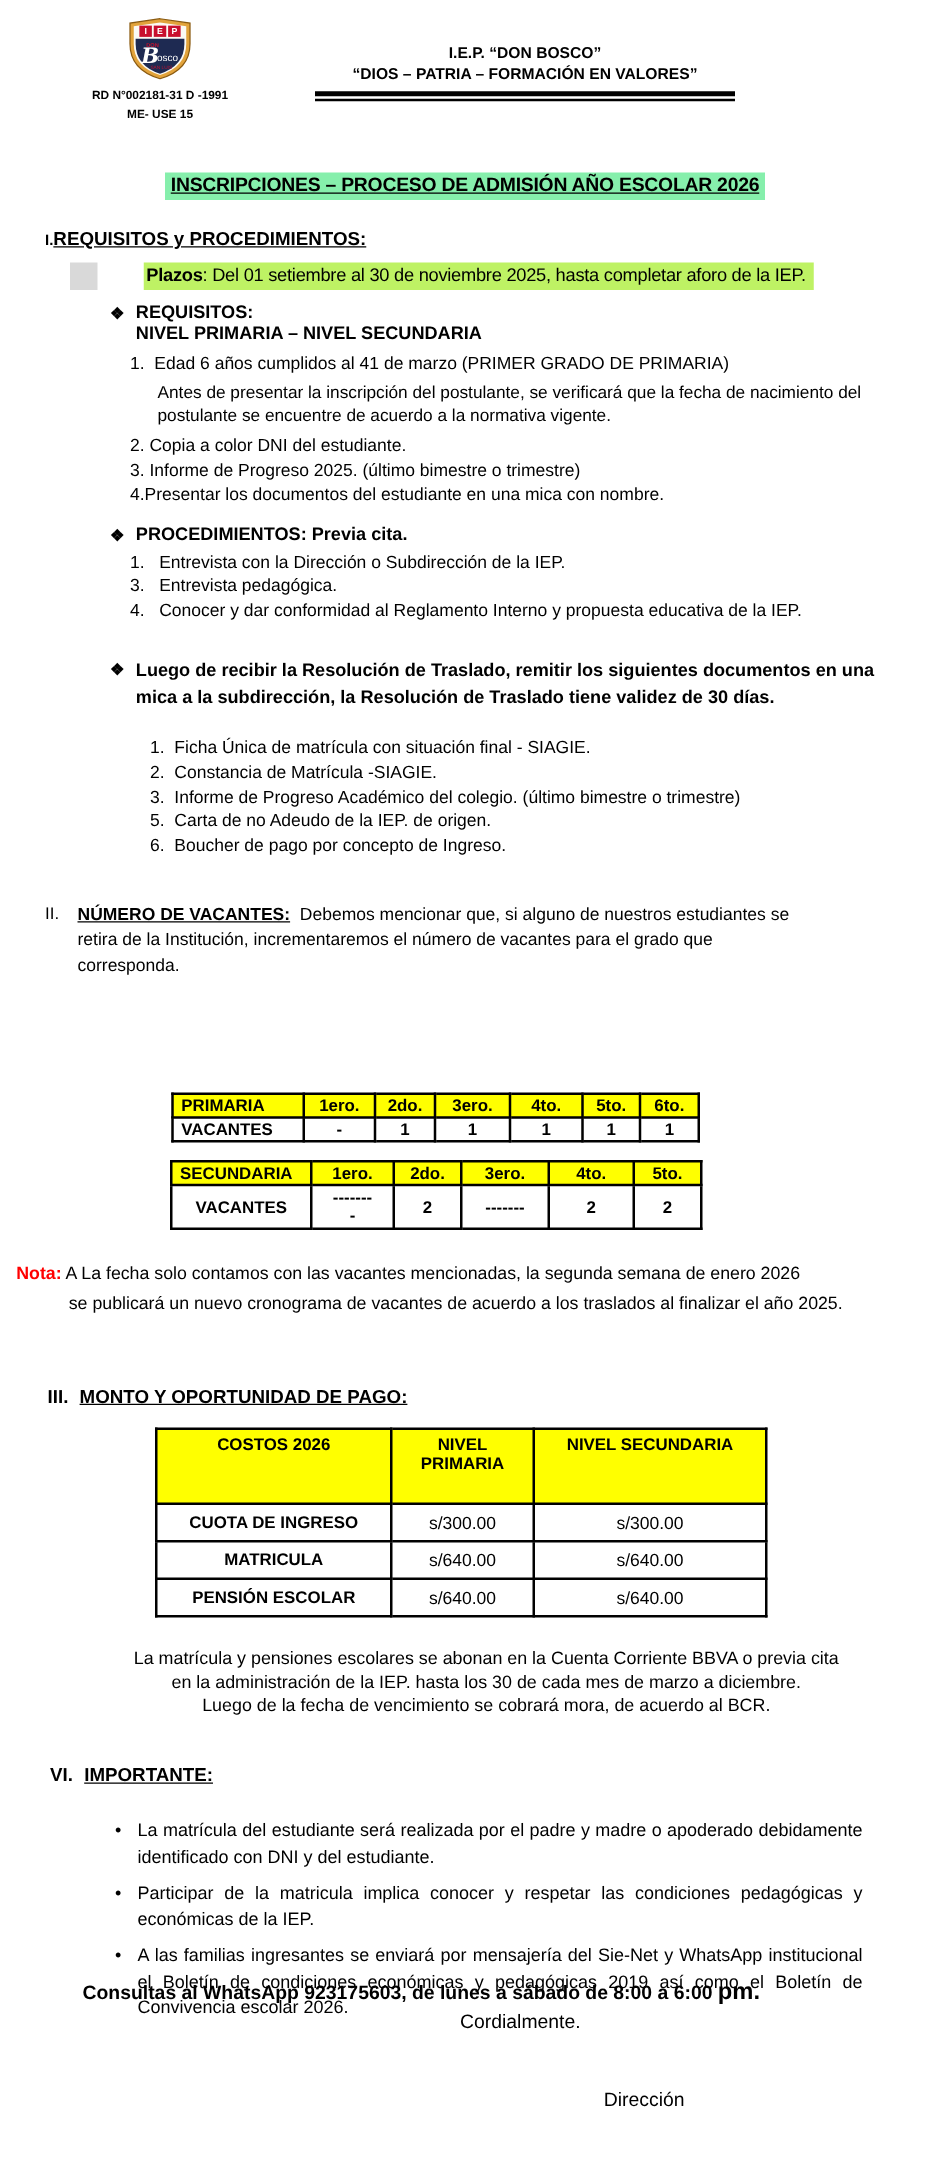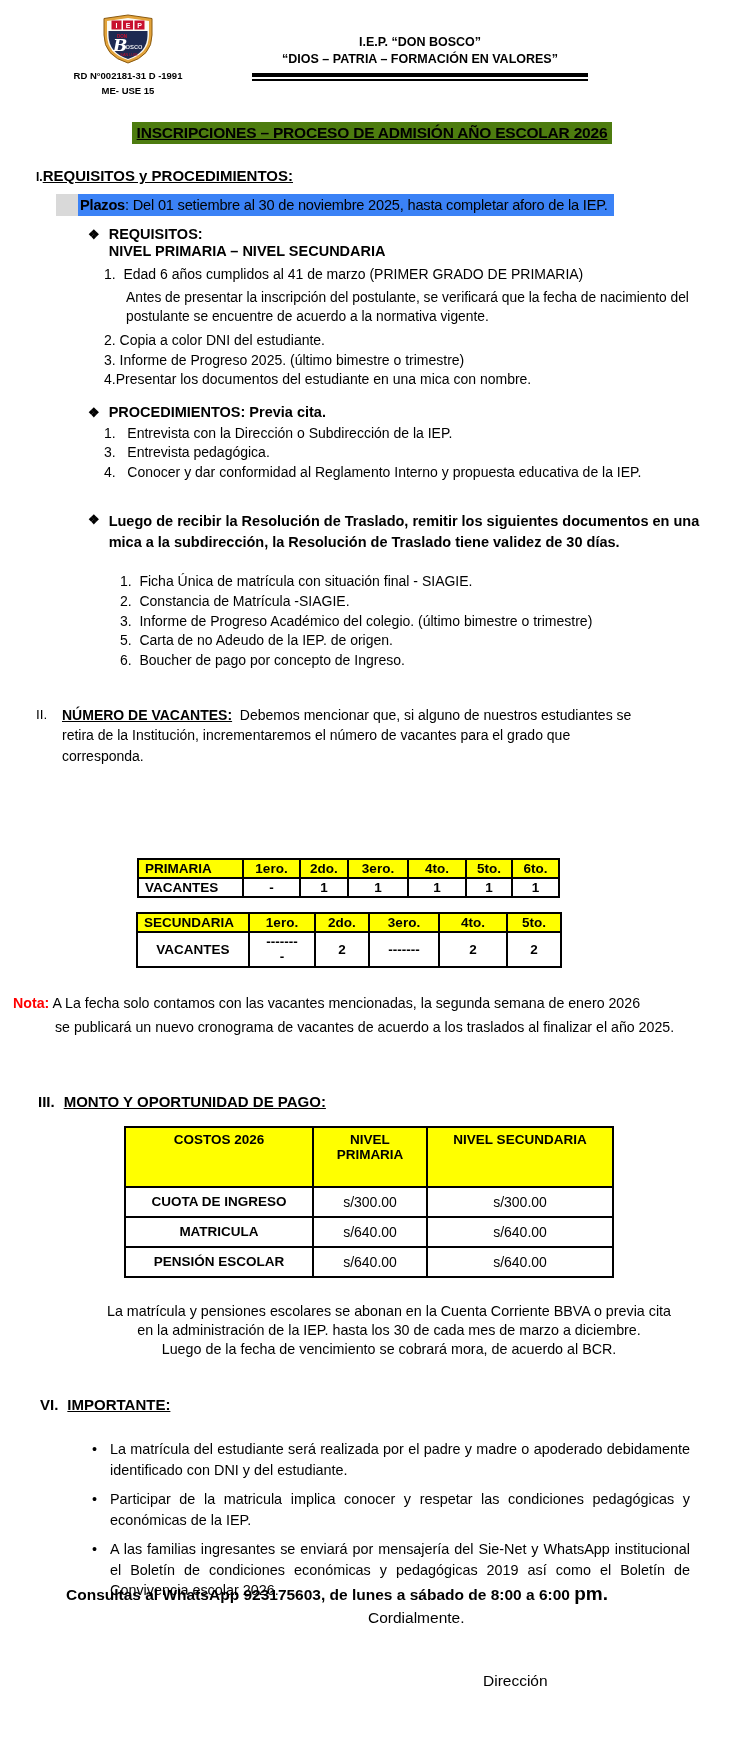--- a/index.html
+++ b/index.html
@@ -12,34 +12,34 @@
   
   .hdr{position:relative;height:112px;}
   .logo-block{position:absolute;left:58px;top:14px;width:140px;text-align:center;}
   .logo-sub{font-size:9.5px;font-weight:bold;line-height:1.35;margin-top:2px;}
   .header-right{position:absolute;left:238px;top:34px;width:364px;text-align:center;
                 font-weight:bold;font-size:12.5px;line-height:1.35;}
   .header-rule{margin:5px 14px 0 14px;border-top:4px solid #000;border-bottom:2px solid #000;height:2px;}
 
   
   .title-wrap{text-align:center;margin-top:10px;}
-  .title{display:inline-block;background:#4d7c0f;font-weight:bold;font-size:15.5px;
-         text-decoration:underline;padding:2px 5px;letter-spacing:-0.2px;}
+  .title{display:inline-block;background:#86efac;font-weight:bold;font-size:15.5px;
+         text-decoration:underline;padding:2px 5px;letter-spacing:-0.2px;margin-top:16px;}
 
   
   .sec-head{font-size:15px;font-weight:bold;}
   .sec1-head{margin:23px 0 0 36px;}
   .sec1-head .rn{font-size:12px;}
   .sec3-head{margin:56px 0 0 38px;display:flex;gap:9px;}
   .sec6-head{margin:38px 0 0 40px;display:flex;gap:9px;}
 
   
   .plazos{margin:10px 0 0 56px;display:flex;align-items:stretch;white-space:nowrap;}
   .plazos-gray{width:22px;background:#d9d9d9;}
-  .plazos-yellow{background:#3b82f6;font-size:14.6px;padding:3px 6px 3px 2px;letter-spacing:-0.2px;}
+  .plazos-yellow{background:#bef264;font-size:14.6px;padding:3px 6px 3px 2px;letter-spacing:-0.2px;margin-left:37px;}
 
   
   .dh{display:flex;gap:9px;font-weight:bold;font-size:14.5px;line-height:1.2;}
   .dh-req{margin:10px 0 0 88px;}
   .dh-proc{margin:16px 0 0 88px;}
   .diamond{font-size:13px;line-height:1.35;}
 
   
   .nlist{font-size:14px;line-height:1.2;}
   .req-list{margin:5px 0 0 104px;}

